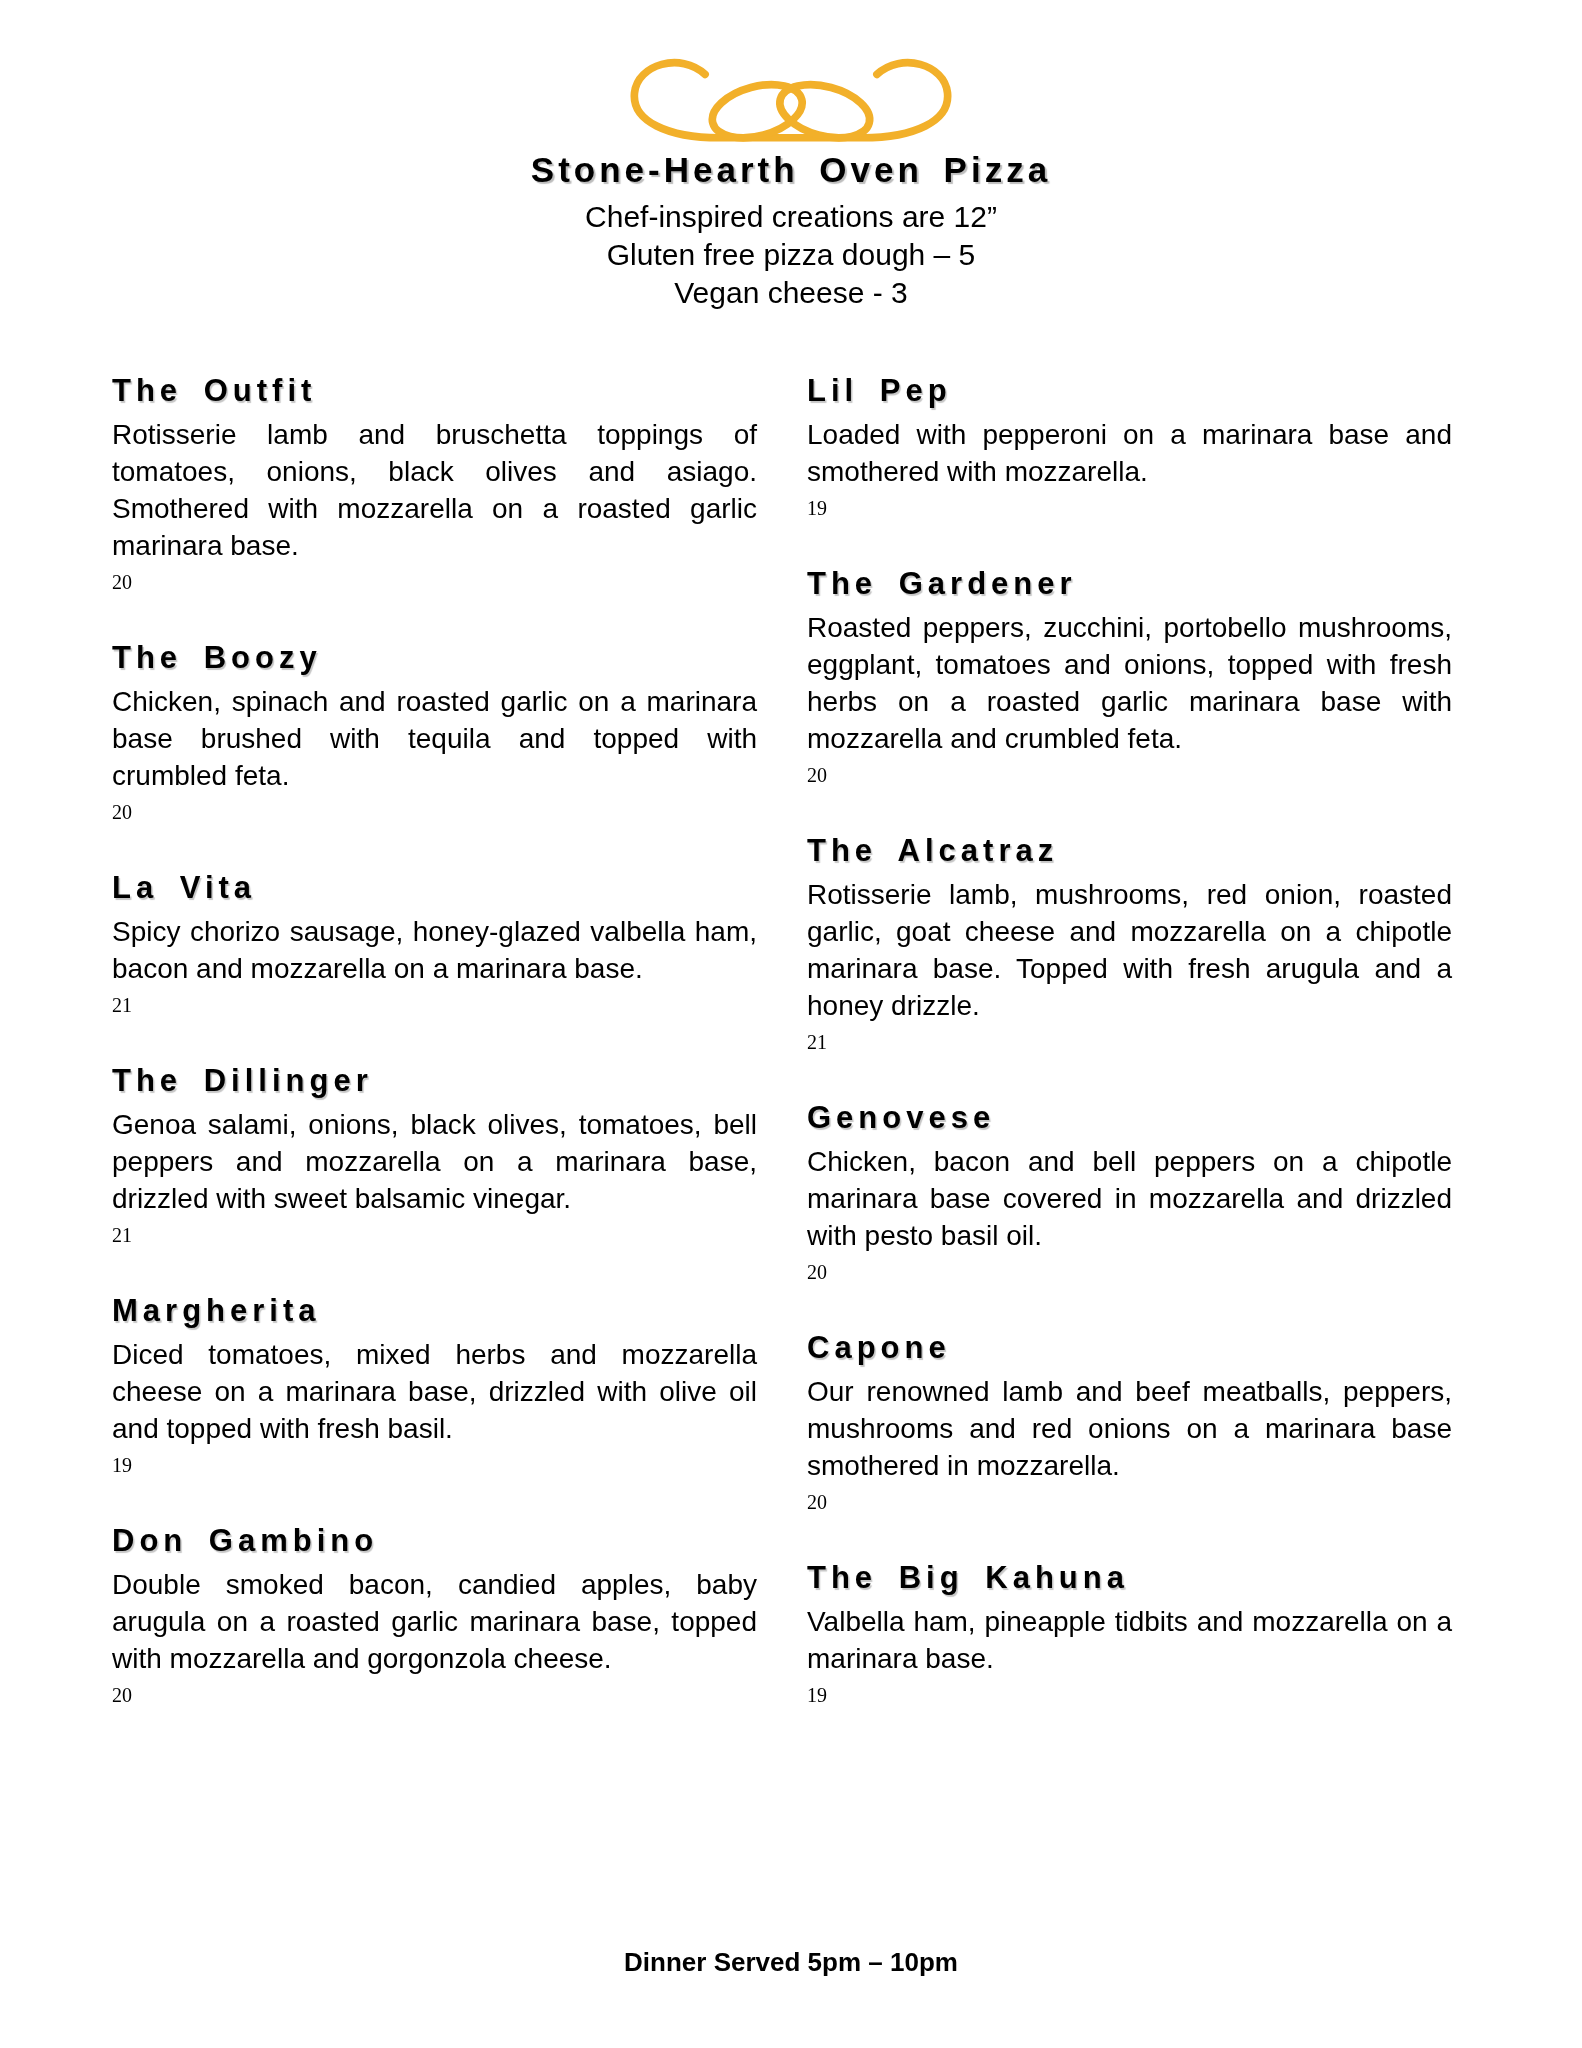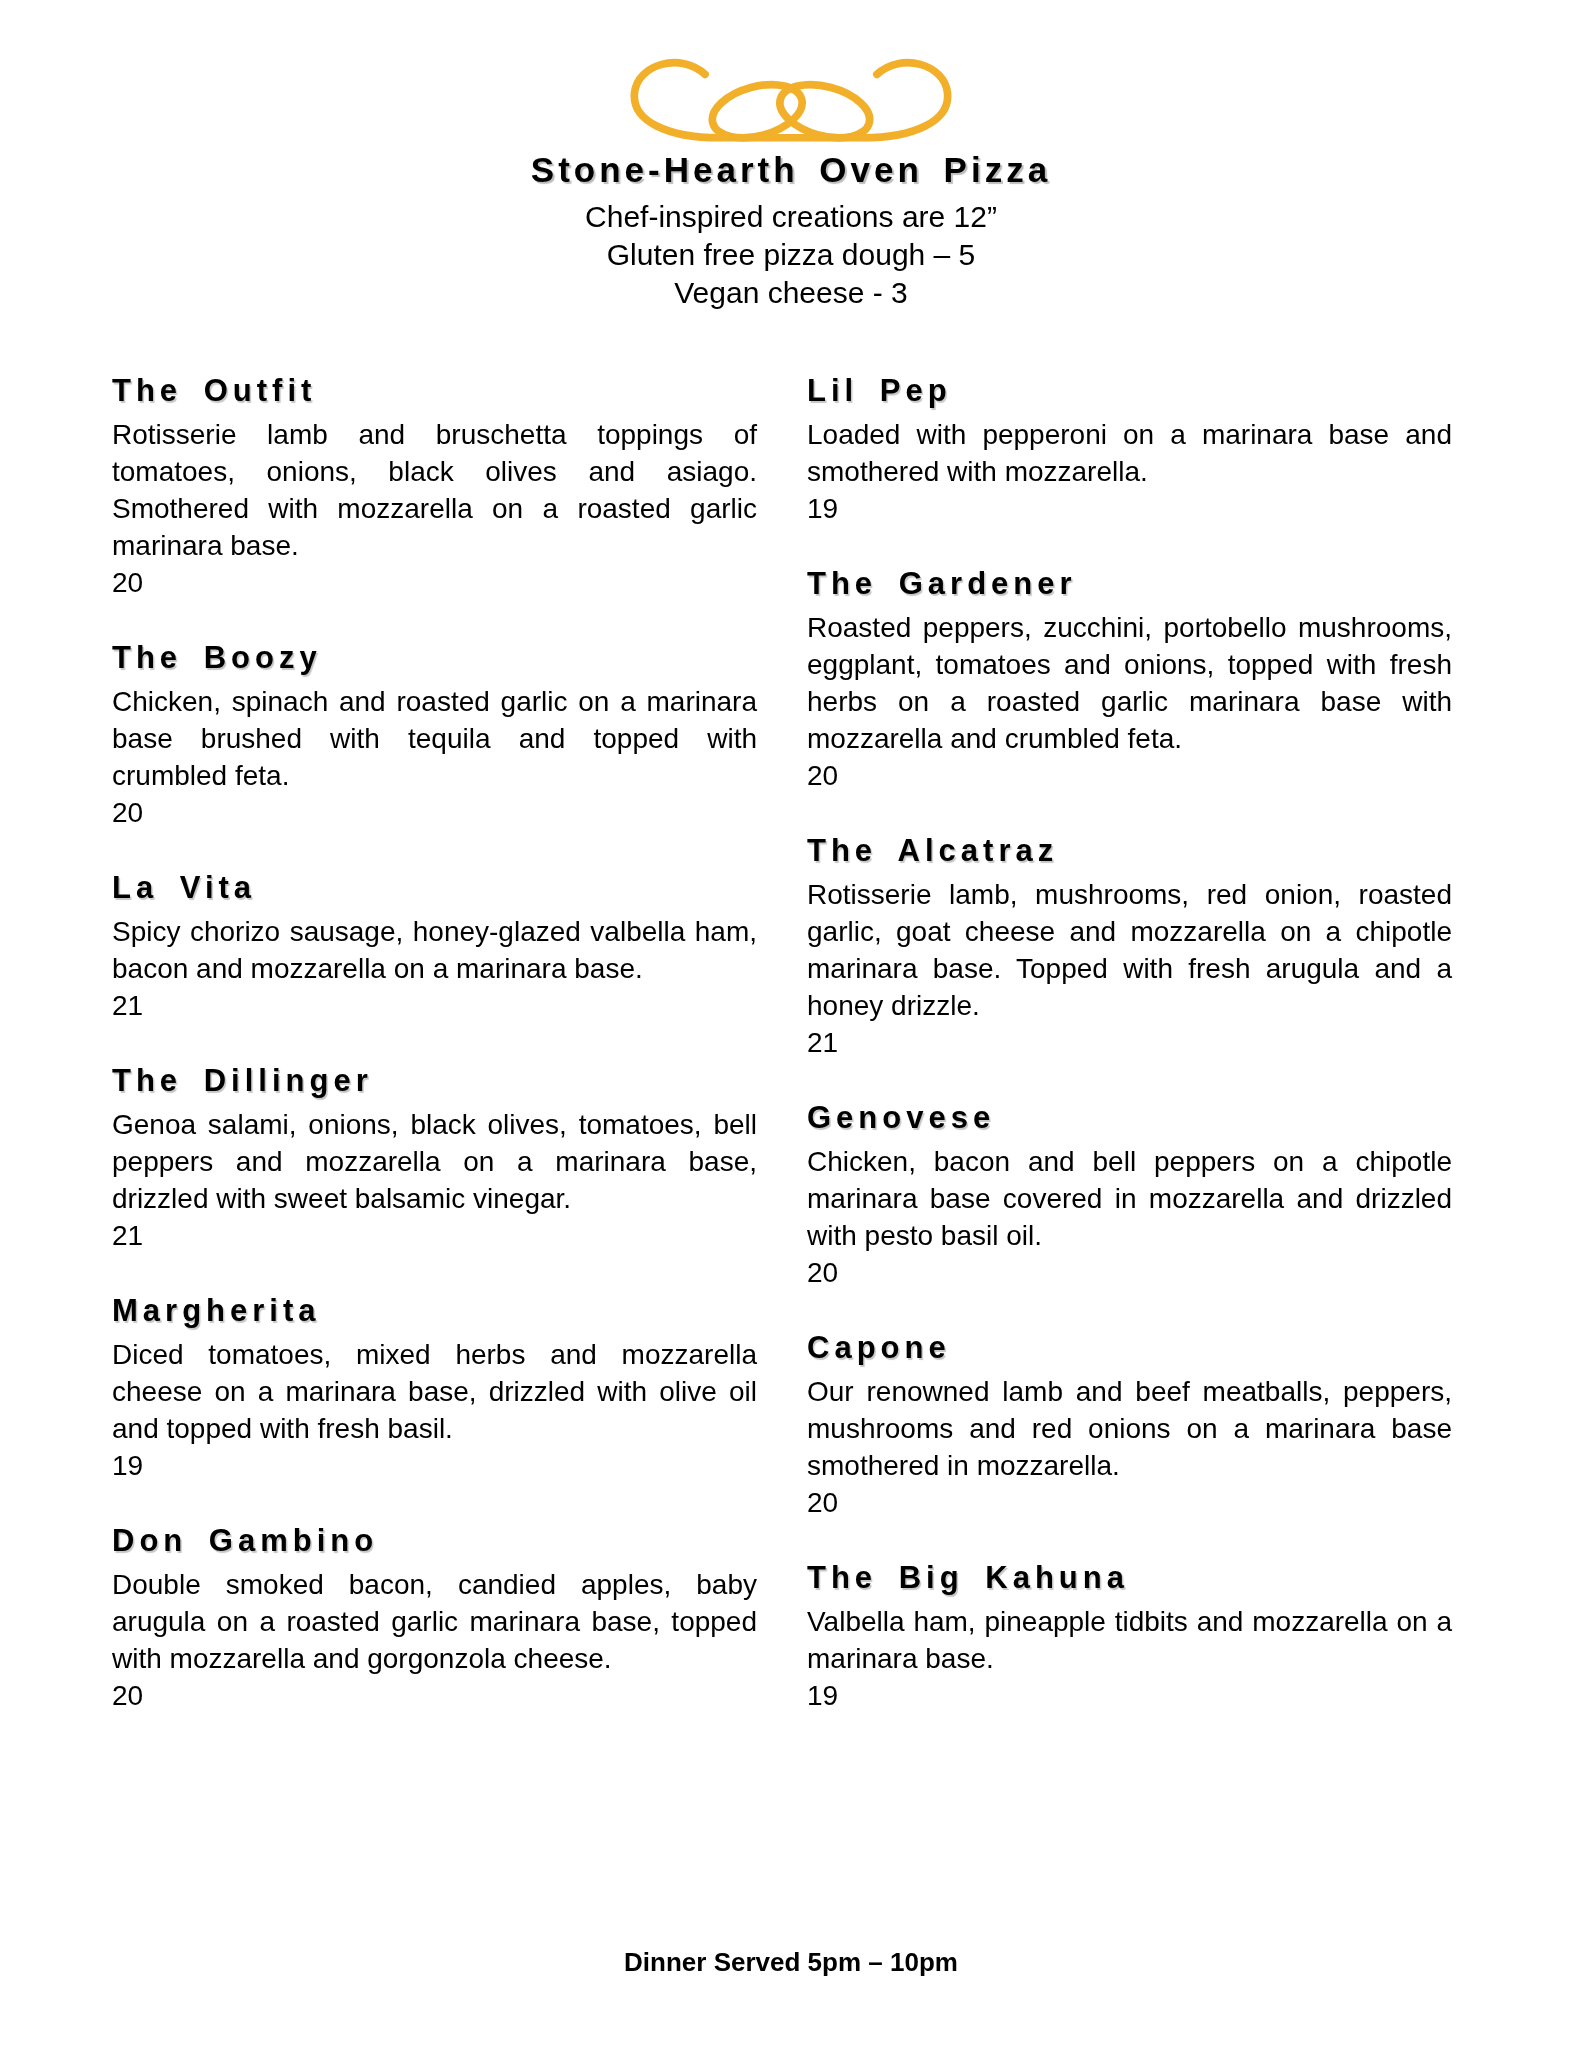--- a/index.html
+++ b/index.html
@@ -33,21 +33,21 @@
     font-size:31px; font-weight:bold;
     letter-spacing:5px; word-spacing:8px;
     line-height:42px;
     text-shadow:1.5px 1.5px 1px #c6c6c6;
     margin-bottom:4px;
   }
   .item-desc {
     font-size:28px; line-height:37px;
     text-align:justify;
   }
-  .item-price { font-size:28px; line-height:37px; }
+  .item-price { font-size:20px; line-height:37px;font-family:Liberation Serif, serif; }
   .footer {
     position:absolute; left:0; right:0; top:1947px;
     text-align:center;
     font-size:26px; font-weight:bold;
   }
 </style>
 </head>
 <body>
 
 <header class="header">

